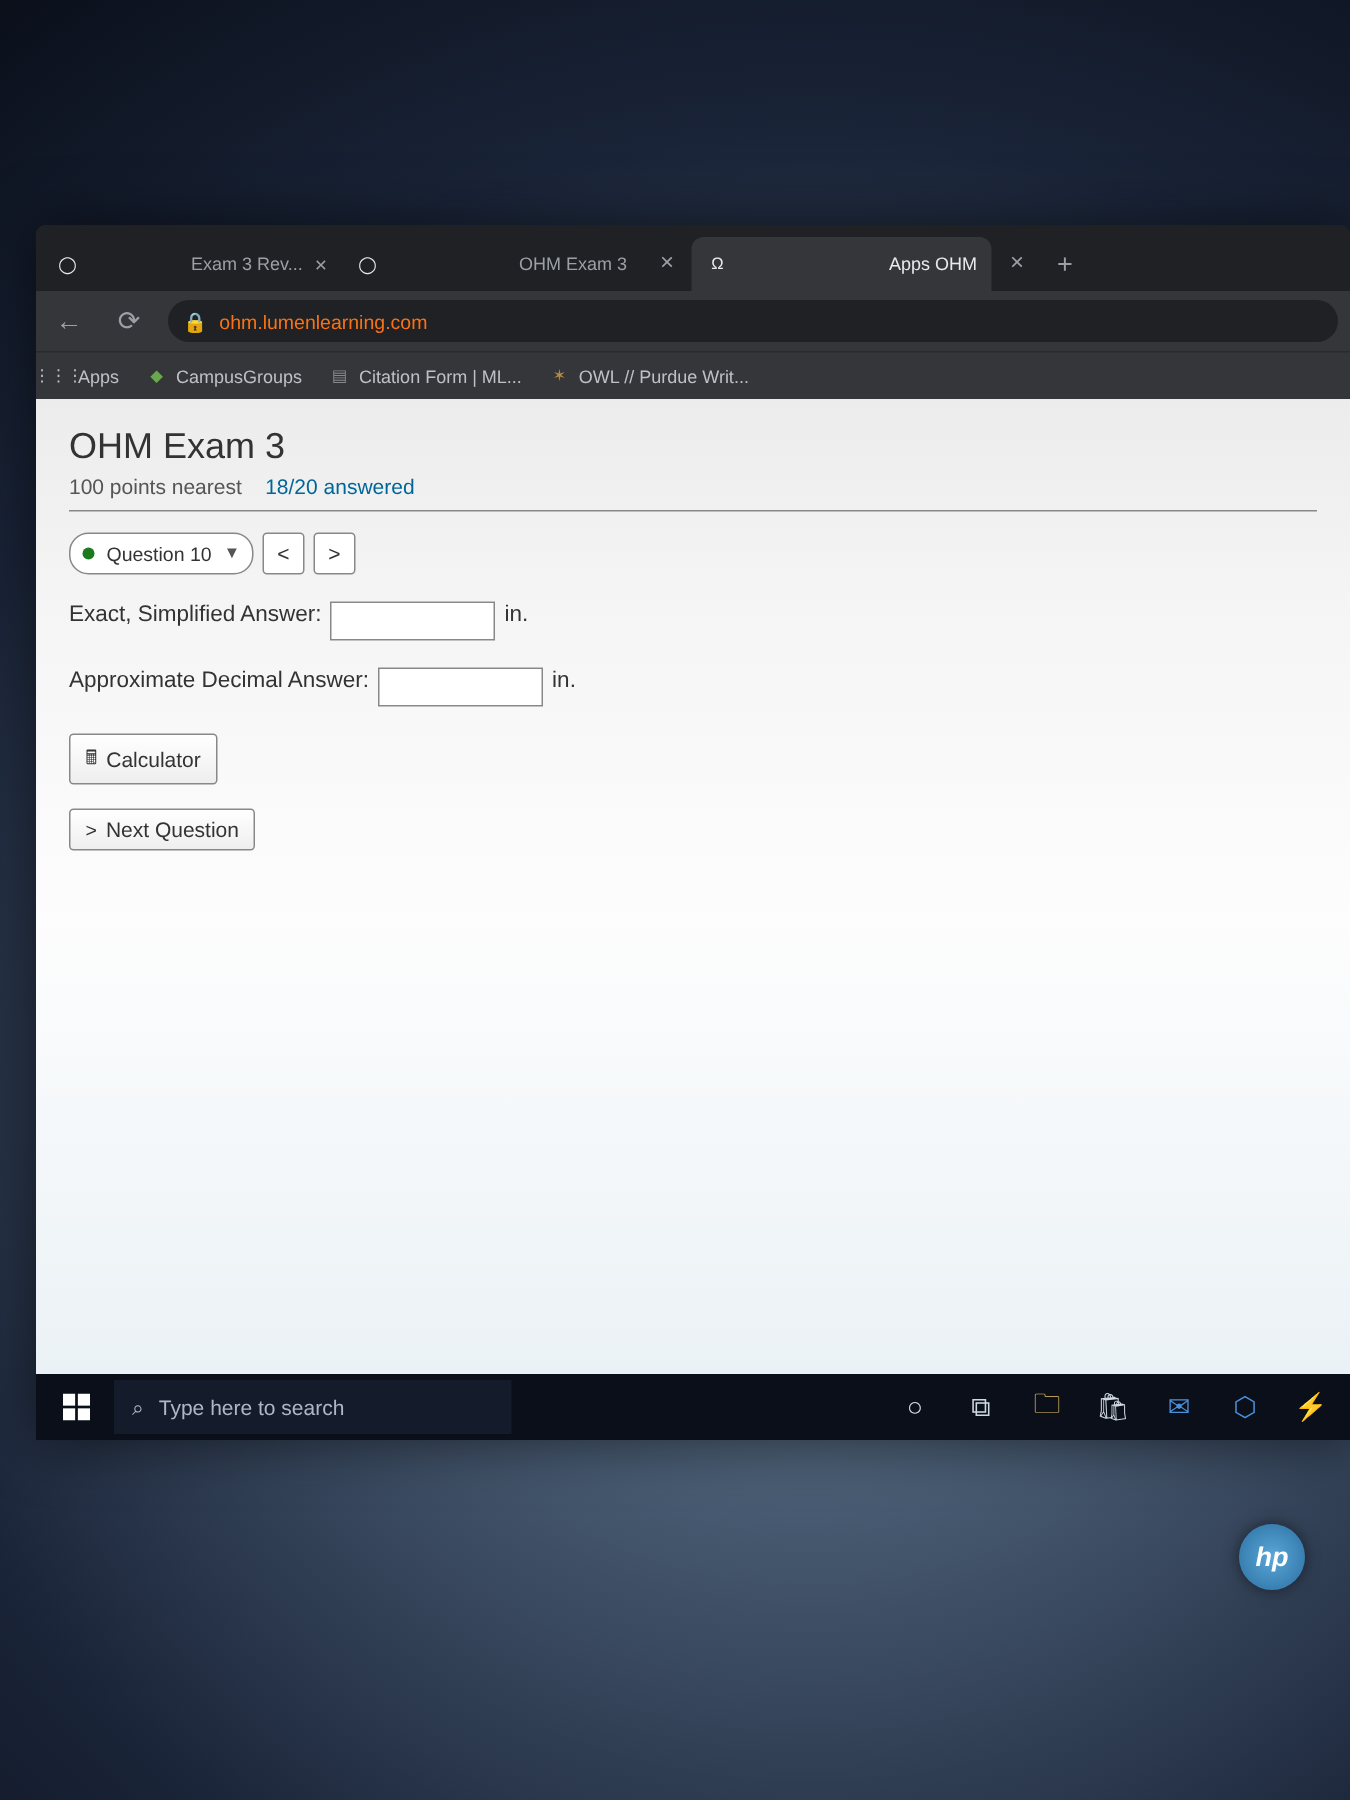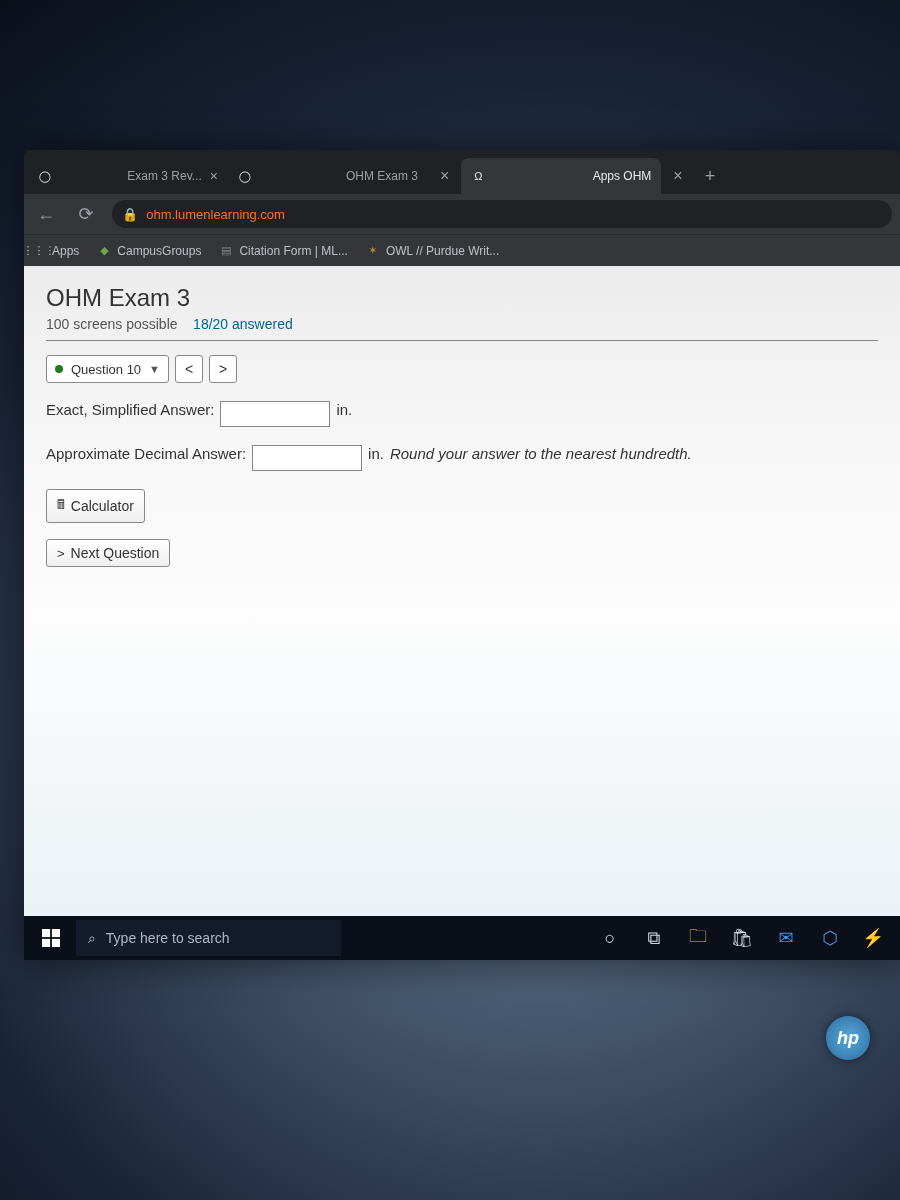--- a/index.html
+++ b/index.html
@@ -121,21 +121,21 @@
   hr.sep { border: none; border-top: 1px solid #888; margin: 6px 0 14px 0; }
   
   .qrow {
     display: flex; align-items: center; gap: 6px;
     margin-bottom: 18px;
   }
   .qsel {
     display: flex; align-items: center;
     border: 1px solid #888;
     background: #fff;
-    border-radius: 3px;
+    border-radius: 13px;
     height: 28px;
     padding: 0 8px;
     font-size: 13px;
     gap: 8px;
     cursor: pointer;
   }
   .qsel .dot {
     width: 8px; height: 8px; border-radius: 50%;
     background: #1e7a1e;
   }
@@ -273,21 +273,21 @@
     </div>
     <div class="bk">
       <span class="bk-icon" style="color:#b58a3e">✶</span>
       <span>OWL // Purdue Writ...</span>
     </div>
   </div>
 
   <div class="page">
     <h1>OHM Exam 3</h1>
     <div class="meta">
-      <span>100 screens possible</span>
+      <span>100 points nearest</span>
       &nbsp;&nbsp;
       <span class="answered">18/20 answered</span>
     </div>
     <hr class="sep">
 
     <div class="qrow">
       <div class="qsel">
         <span class="dot"></span>
         <span>Question 10</span>
         <span class="caret">▼</span>
@@ -300,21 +300,20 @@
     <div class="ansline">
       <span>Exact, Simplified Answer:</span>
       <input type="text" style="">
       <span>in.</span>
     </div>
 
     <div class="ansline">
       <span>Approximate Decimal Answer:</span>
       <input type="text" style="">
       <span>in.</span>
-      <span class="ital">Round your answer to the nearest hundredth.</span>
     </div>
 
     <div>
       <div class="btn">
         <span class="icon">🖩</span>
         <span>Calculator</span>
       </div>
     </div>
 
     <div>

